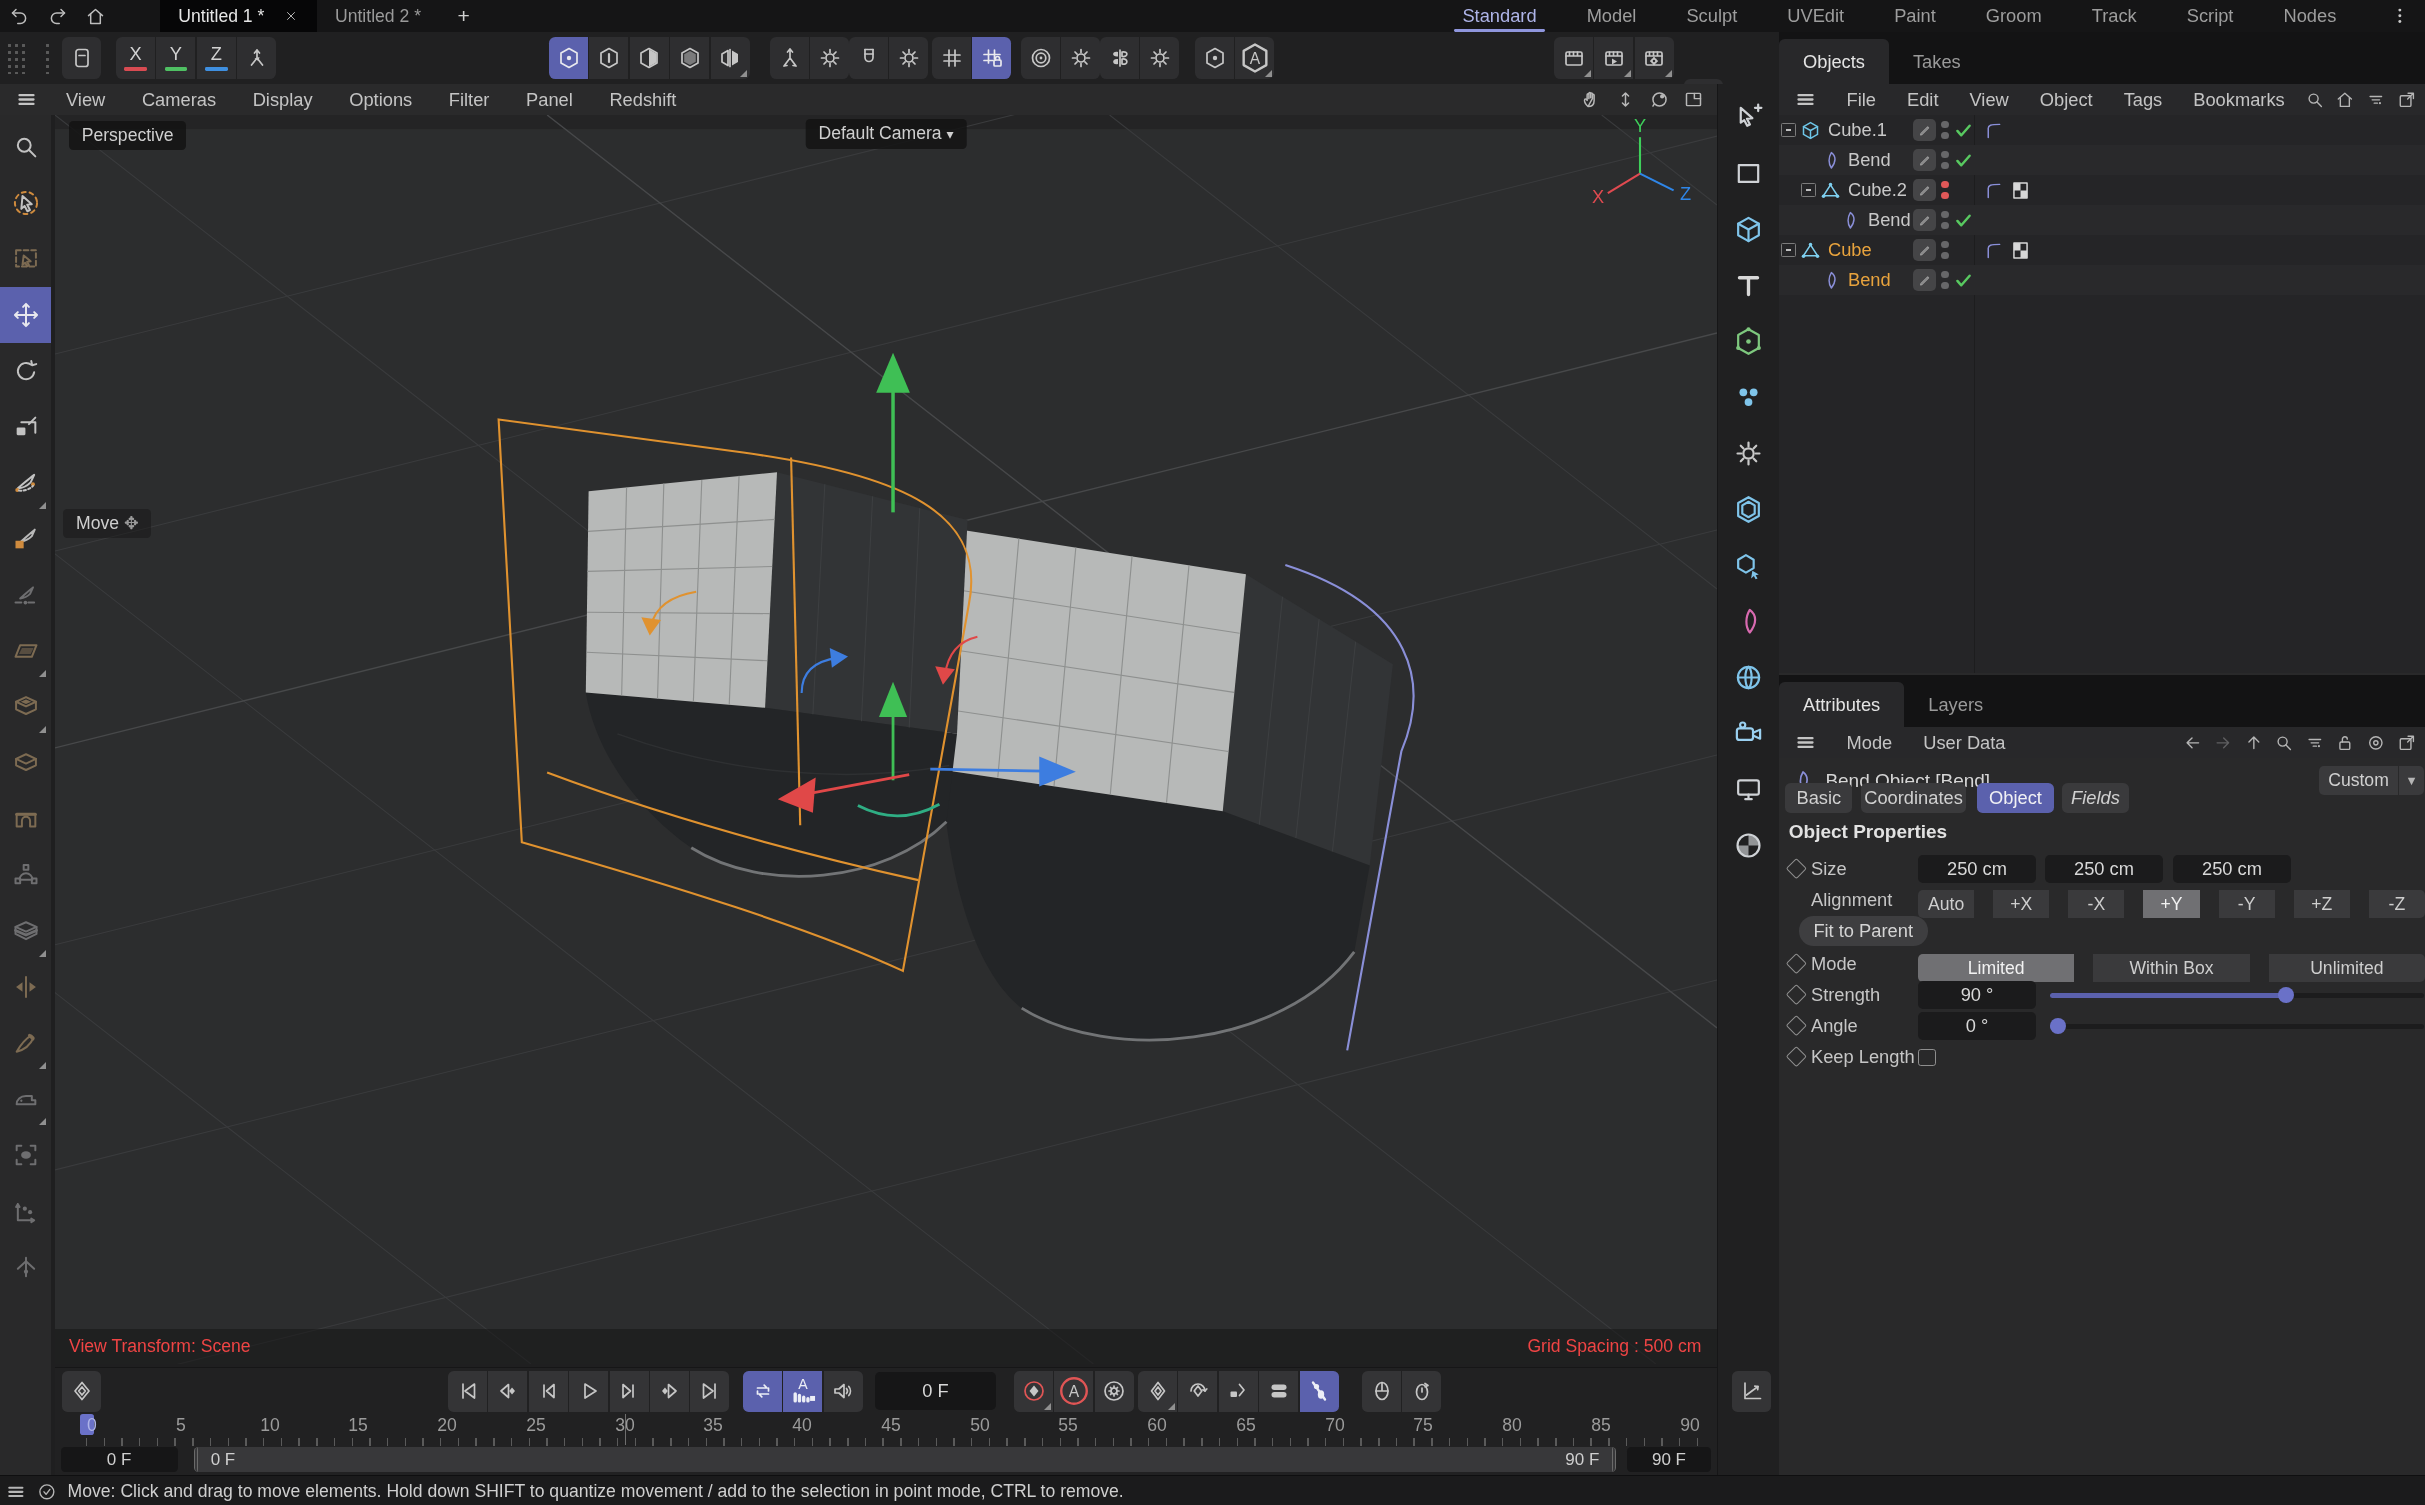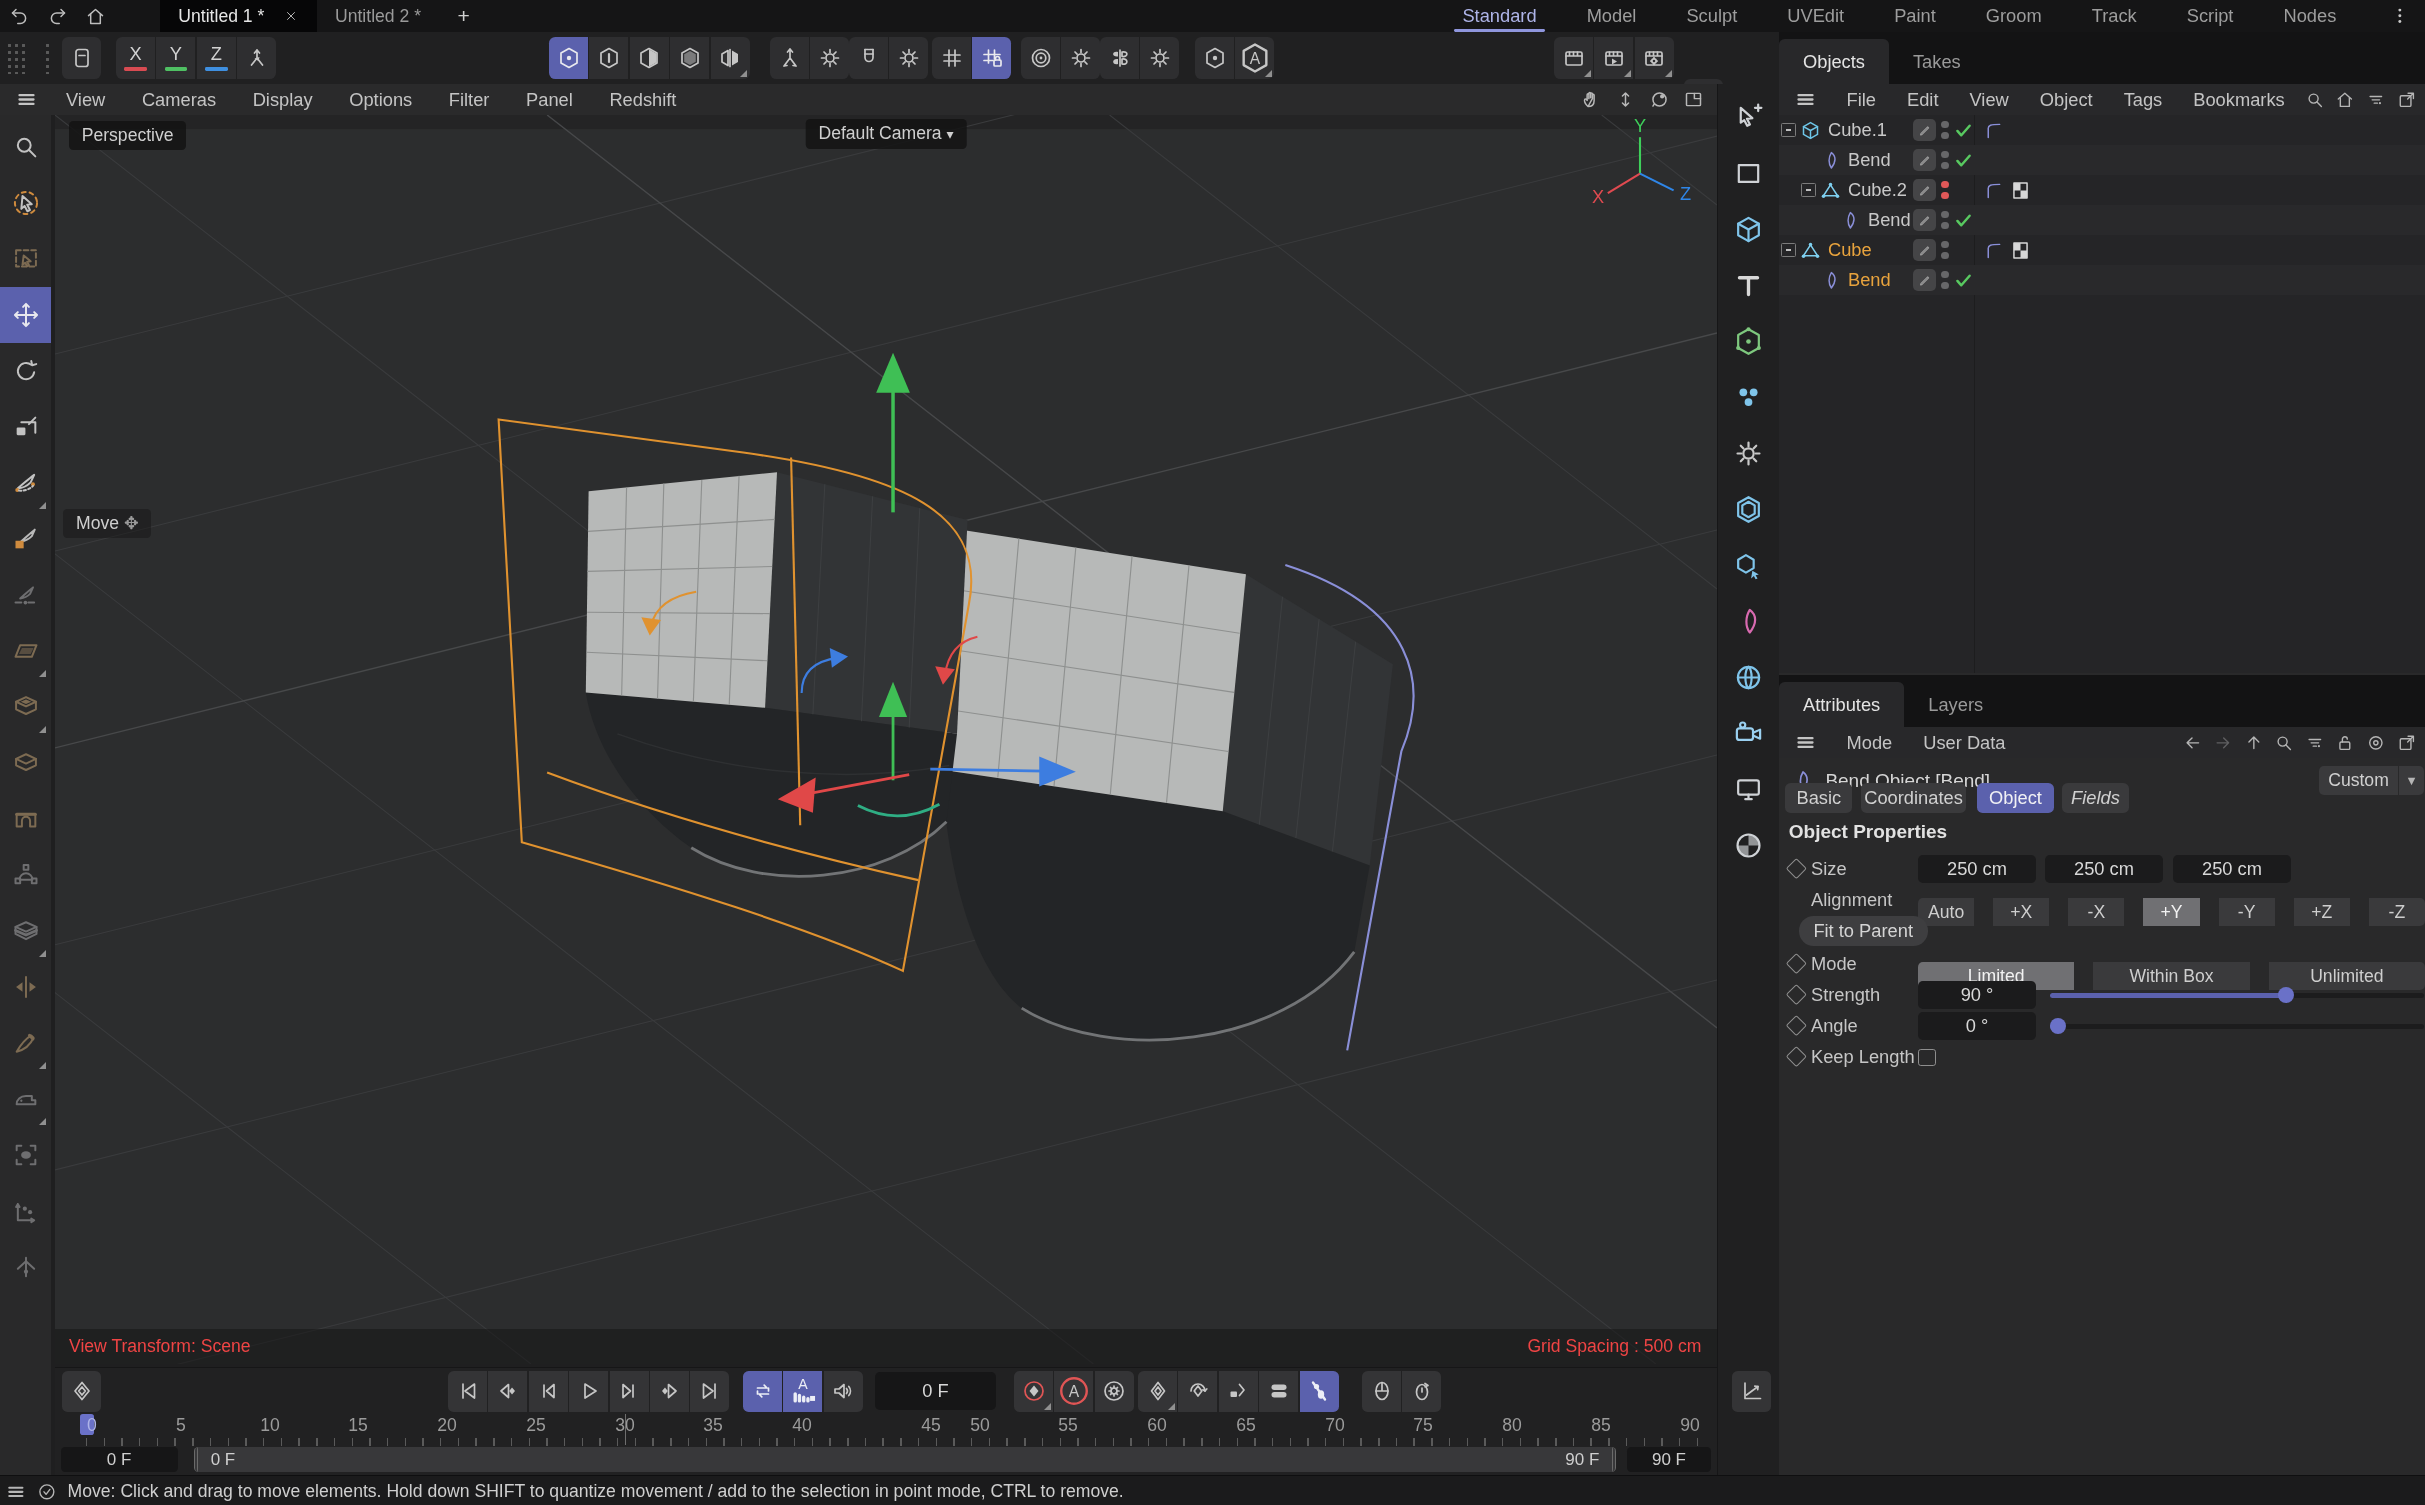--- a/index.html
+++ b/index.html
@@ -80,21 +80,21 @@
   .ttags{position:absolute;left:204px;display:flex;gap:5.6px;font-size:21px}
   #treediv{position:absolute;left:195px;top:0;width:1.4px;height:100%;background:#1d1d1e}
   
   .attr-title{position:absolute;left:0;width:100%;height:35px;display:flex;align-items:center}
   .secttab{position:absolute;height:29.5px;background:#3a3a3c;border-radius:5.6px;color:#d0d0d0;font-size:18.3px;display:flex;align-items:center;justify-content:center}
   .secttab.sel{background:#5b61ad;color:#f0f0f4}
   .arow{position:absolute;left:0;width:100%;height:28px}
   .adia{position:absolute;left:9.8px;top:6.3px;width:12.7px;height:12.7px;border:1.4px solid #8e8e8e;transform:rotate(45deg);border-radius:2.1px}
   .albl{position:absolute;left:32px;top:2.8px;font-size:18.3px;color:#c6c6c6;white-space:nowrap}
   .afield{position:absolute;top:0;height:28px;background:#1b1b1c;border-radius:4.9px;color:#d8d8d8;font-size:18.3px;display:flex;align-items:center;justify-content:center}
-  .aseg{position:absolute;top:12px;height:28px;display:flex;gap:19px}
+  .aseg{position:absolute;top:4px;height:28px;display:flex;gap:19px}
   .aseg .s{flex:1;background:#3a3a3c;color:#cecece;font-size:17.6px;display:flex;align-items:center;justify-content:center}
   .aseg .s:first-child{border-radius:4.9px 0 0 4.9px}
   .aseg .s:last-child{border-radius:0 4.9px 4.9px 0}
   .aseg .s.sel{background:#707073;color:#f2f2f2}
   .slider{position:absolute;top:12px;height:4.9px;background:#1c1c1d;border-radius:2.8px}
   .slider .fill{position:absolute;left:0;top:0;height:100%;background:#5b61ad;border-radius:2.8px}
   .slider .knob{position:absolute;top:-5.6px;width:16px;height:16px;border-radius:50%;background:#6a71c8}
   .pillbtn{position:absolute;height:29.5px;background:#3e3e40;border-radius:14.8px;color:#d4d4d4;font-size:18.3px;display:flex;align-items:center;justify-content:center}
   .chk{position:absolute;width:15.5px;height:15.5px;border:1.8px solid #8e8e8e;border-radius:2.8px}
   
@@ -1235,21 +1235,21 @@
       <div id="rulernums">
           <span class="rnum" style="left: 37px; color: rgb(174, 180, 232);">0</span>
           <span class="rnum" style="left: 126px;">5</span>
           <span class="rnum" style="left: 215px;">10</span>
           <span class="rnum" style="left: 303px;">15</span>
           <span class="rnum" style="left: 392px;">20</span>
           <span class="rnum" style="left: 481px;">25</span>
           <span class="rnum" style="left: 570px;">30</span>
           <span class="rnum" style="left: 658px;">35</span>
           <span class="rnum" style="left: 747px;">40</span>
-          <span class="rnum" style="left: 836px; margin-left: 40px;">45</span>
+          <span class="rnum" style="left: 836px;">45</span>
           <span class="rnum" style="left: 925px;">50</span>
           <span class="rnum" style="left: 1013px;">55</span>
           <span class="rnum" style="left: 1102px;">60</span>
           <span class="rnum" style="left: 1191px;">65</span>
           <span class="rnum" style="left: 1280px;">70</span>
           <span class="rnum" style="left: 1368px;">75</span>
           <span class="rnum" style="left: 1457px;">80</span>
           <span class="rnum" style="left: 1546px;">85</span>
           <span class="rnum" style="left: 1635px;">90</span>
         </div>

